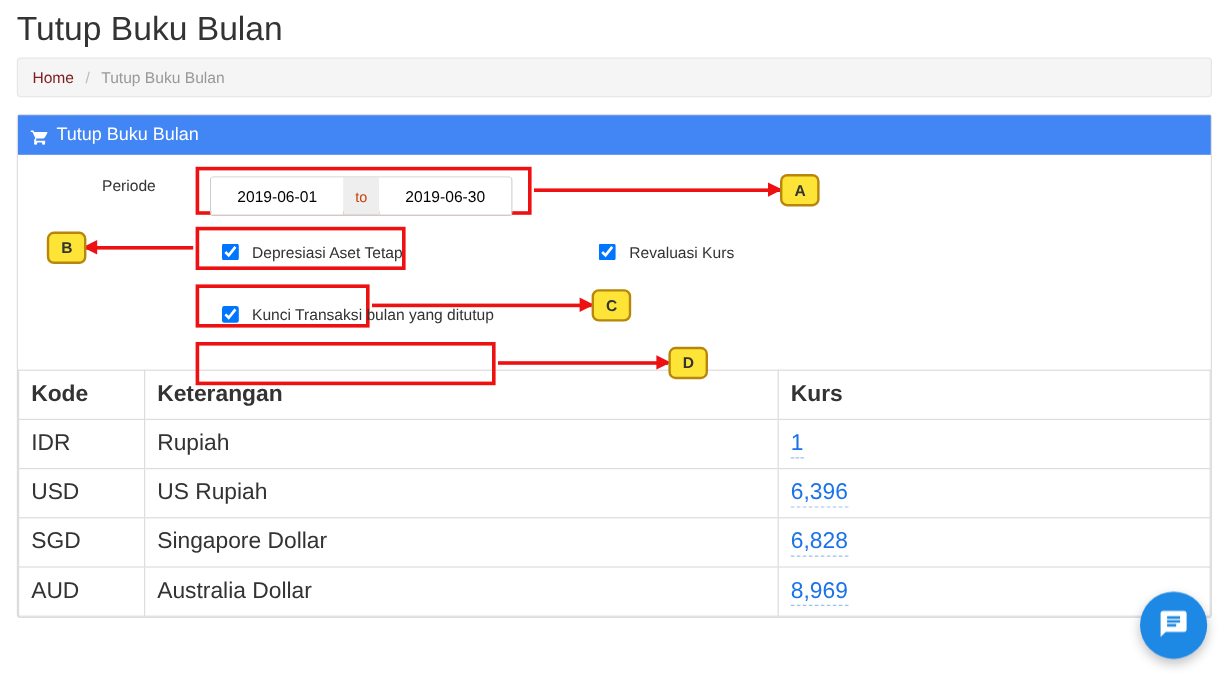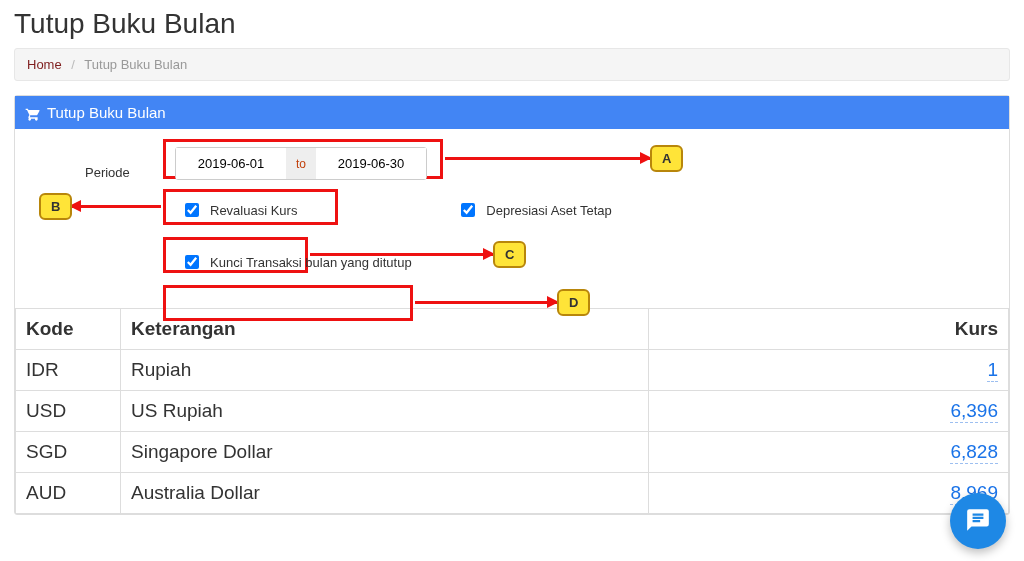--- a/index.html
+++ b/index.html
@@ -44,21 +44,21 @@
     align-items: center;
     gap: 6px;
   }
   .cart-icon {
     width: 16px; height: 14px;
     display: inline-block;
   }
   .cart-icon svg { fill: #fff; }
   .panel-body { padding: 0; position: relative; }
   .form-area { padding: 18px 20px 10px 20px; }
-  .form-row { display: flex; align-items: flex-end; margin-bottom: 14px; position: relative; }
+  .form-row { display: flex; align-items: flex-start; margin-bottom: 14px; position: relative; }
   .form-label {
     width: 140px;
     text-align: left;
     padding-right: 10px;
     padding-left: 50px;
     font-size: 13px;
     color: #333;
   }
   .date-group {
     display: inline-flex;
@@ -145,21 +145,21 @@
     padding: 9px 10px;
     font-size: 19px;
     text-align: left;
     background: #fff;
   }
   table.kurs th {
     font-weight: 700;
     background: #fff;
   }
   table.kurs td.kurs-val, table.kurs th.kurs-head {
-    text-align: right;
+    text-align: left;
     margin-left: 25px;
   }
   table.kurs td.kurs-val span {
     color: #1a73e8;
     border-bottom: 1px dashed #9dbff0;
     padding-bottom: 1px;
   }
   td.kode-col { width: 105px; }
   th.kode-col { width: 105px; }
   th.kurs-head, td.kurs-val { width: 360px; }
@@ -224,26 +224,26 @@
         <div class="form-label">Periode</div>
         <div class="date-group">
           <input class="date-input" value="2019-06-01" style="">
           <div class="date-sep">to</div>
           <input class="date-input" value="2019-06-30" style="">
         </div>
       </div>
 
       <div class="check-row">
         <input type="checkbox" checked="" style="">
-        <label>Revaluasi Kurs</label>
+        <label>Depresiasi Aset Tetap</label>
       </div>
 
       <div class="check-row">
         <input type="checkbox" checked="" style="">
-        <label>Depresiasi Aset Tetap</label>
+        <label>Revaluasi Kurs</label>
       </div>
 
       <div class="check-row">
         <input type="checkbox" checked="" style="">
         <label>Kunci Transaksi bulan yang ditutup</label>
       </div>
 
     </div>
 
     <table class="kurs">

